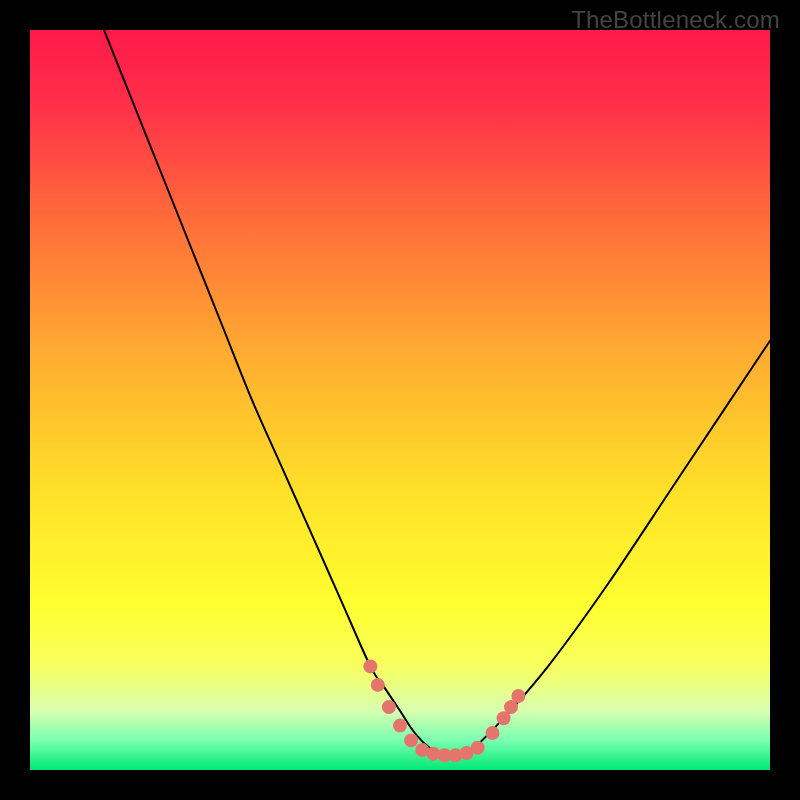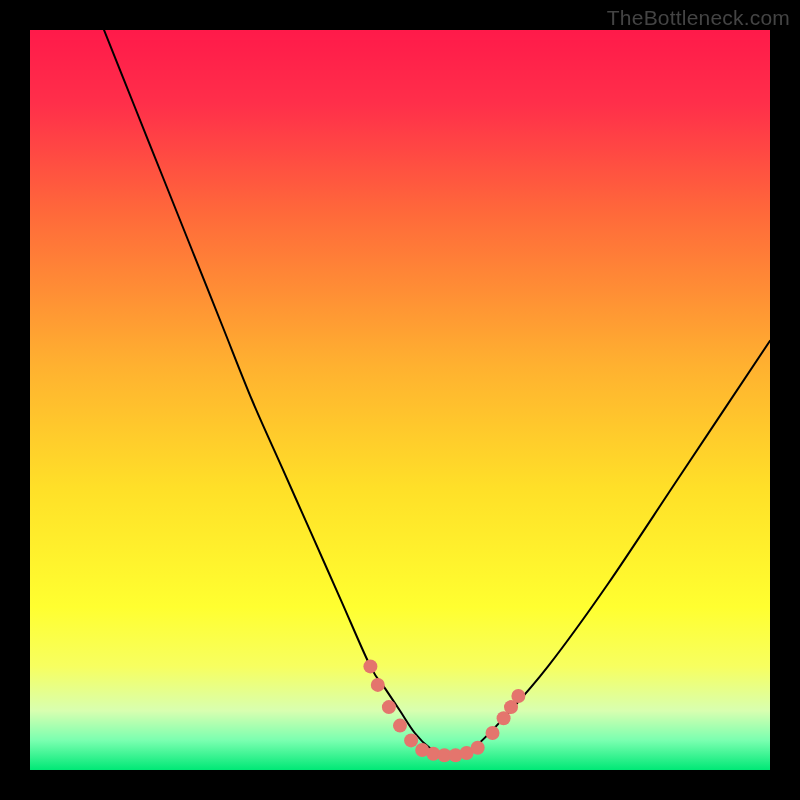--- a/index.html
+++ b/index.html
@@ -30,23 +30,23 @@
   .grad {
     position: absolute;
     left: 0;
     top: 0;
     width: 100%;
     height: 100%;
   }
   .watermark {
     position: absolute;
     top: 6px;
-    right: 10px;
+    right: 20px;
     color: #444;
-    font-size: 21px;
+    font-size: 24px;
     font-weight: 500;
     letter-spacing: 0.2px;
   }
   svg.curve {
     position: absolute;
     left: 0;
     top: 0;
     width: 100%;
     height: 100%;
   }

